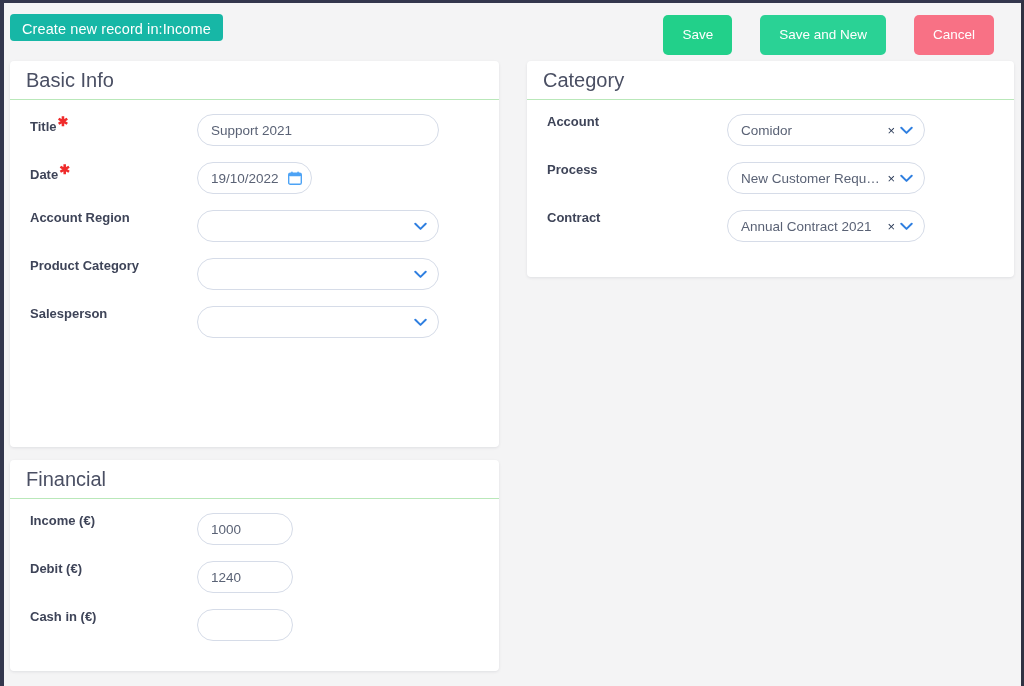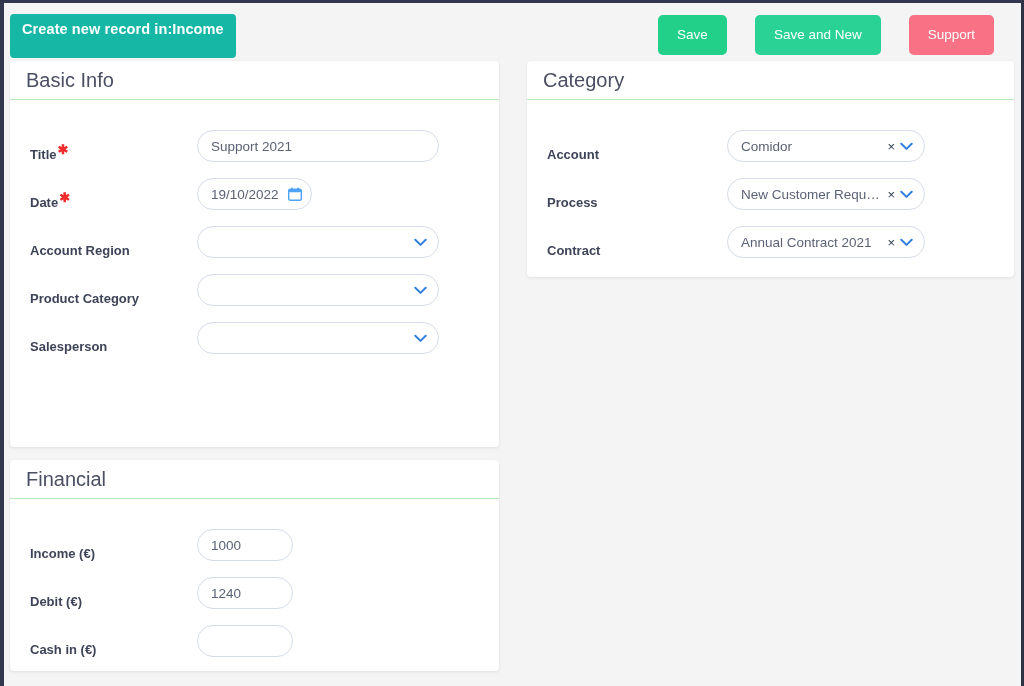--- a/index.html
+++ b/index.html
@@ -22,23 +22,23 @@
     position: absolute;
     top: 0; left: 0; right: 0;
     height: 56px;
   }
   .title-badge {
     position: absolute;
     left: 6px; top: 11px;
     background: #17b7a6;
     color: #ffffff;
     font-size: 14.5px;
-    font-weight: bold;
+    font-weight: normal;
     letter-spacing: .1px;
-    padding: 7px 12px 21px 12px;
+    padding: 7px 12px 4px 12px;
     border-radius: 4px;
     white-space: nowrap;
   }
   .action-buttons {
     position: absolute;
     right: 27px; top: 12px;
     display: flex;
     gap: 28px;
     align-items: flex-start;
   }
@@ -75,21 +75,21 @@
   }
   .card-body { padding: 14px 0 16px 0; }
 
   #card-basic     { left: 6px;  top: 58px;  width: 489px; height: 386px; }
   #card-financial { left: 6px;  top: 457px; width: 489px; height: 211px; }
   #card-relations { left: 523px; top: 58px; width: 487px; height: 216px; }
 
   
   .row {
     display: flex;
-    align-items: flex-end;
+    align-items: flex-start;
     min-height: 48px;
     padding: 0 0 0 20px;
   }
   .row-label {
     font-size: 13px;
     font-weight: bold;
     color: #3e4458;
     width: 167px;
     flex: 0 0 167px;
     white-space: nowrap;
@@ -151,21 +151,21 @@
 </style>
 </head>
 <body>
 
 <div class="topbar">
   <div class="title-badge">Create new record in:Income</div>
 
   <div class="action-buttons">
     <button class="btn btn-save">Save</button>
     <button class="btn btn-save-new">Save and New</button>
-    <button class="btn btn-cancel">Support</button>
+    <button class="btn btn-cancel">Cancel</button>
   </div>
 </div>
 
 <div class="card" id="card-basic">
   <div class="card-head">Basic Info</div>
   <div class="card-body">
 
     <div class="row">
       <div class="row-label">
         <span>Title</span><span class="req">✱</span>

